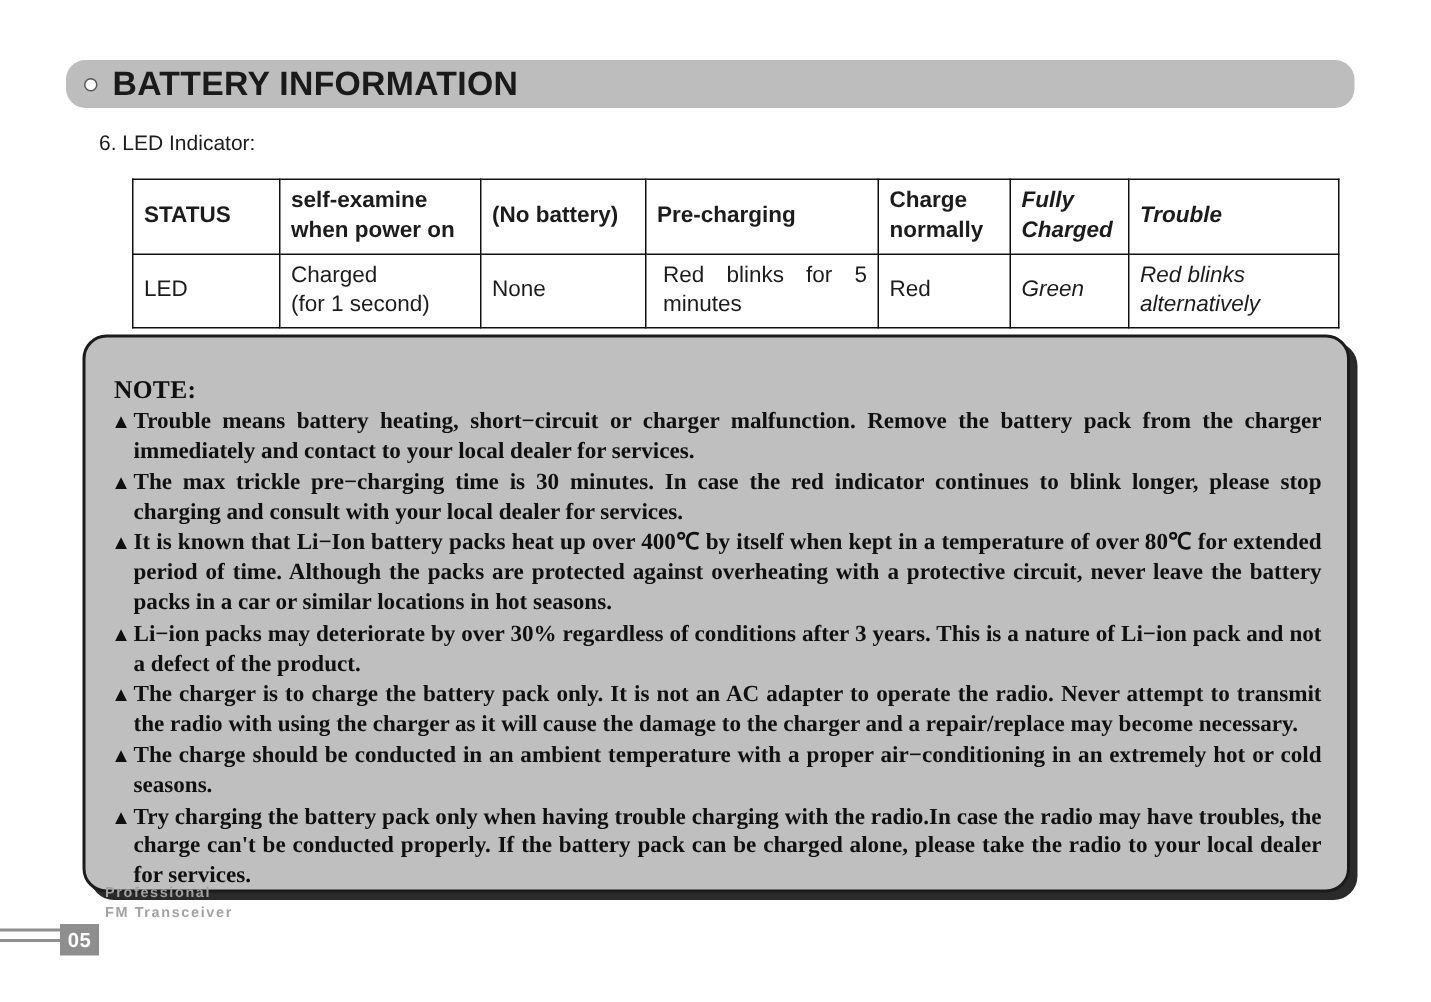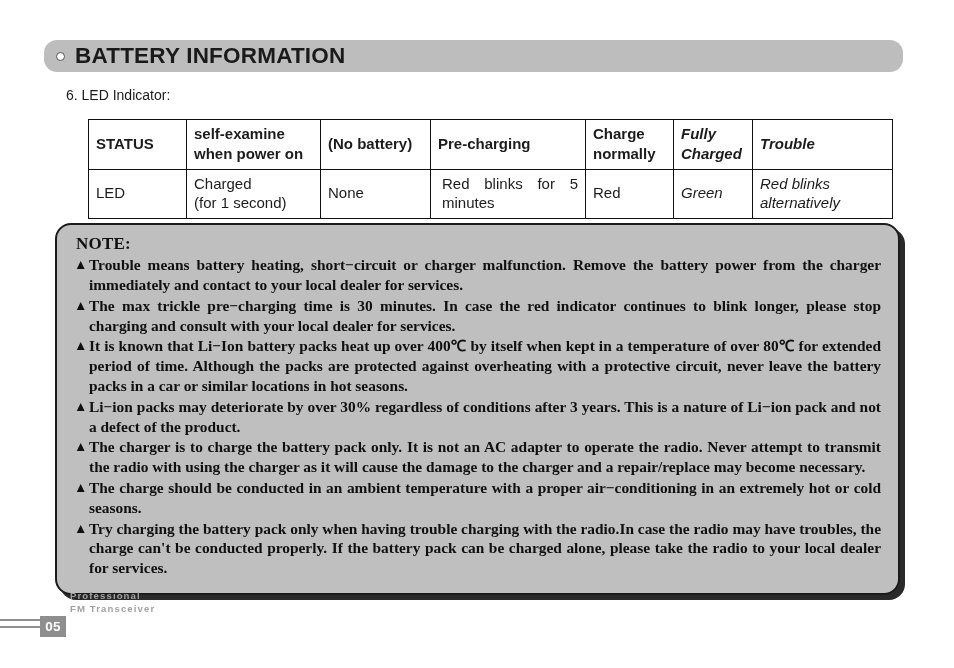--- a/index.html
+++ b/index.html
@@ -106,21 +106,21 @@
   }
   .note-box {
     position: absolute;
     left: 55px;
     top: 223px;
     width: 845px;
     height: 372px;
     background: #bfbfbf;
     border: 2.2px solid #1b1b1b;
     border-radius: 16px;
-    padding: 6px 12px 8px 12px;
+    padding: 22px 12px 8px 12px;
     font-family: "Liberation Serif", serif;
   }
   .note-heading {
     font-size: 17px;
     font-weight: bold;
     color: #101010;
     line-height: 1.25;
     margin: 2px 0 1px 7px;
     letter-spacing: 0.2px;
   }
@@ -243,21 +243,21 @@
   </tr>
 </tbody>
   </table>
 
 <div class="note-shadow"></div>
 <div class="note-box">
   <div class="note-heading">NOTE:</div>
   <ul class="note-list">
     <li class="note-item">
       <span class="note-tri">▲</span>
-      <span class="note-text">Trouble means battery heating, short−circuit or charger malfunction. Remove the battery power from the charger immediately and contact to your local dealer for services.</span>
+      <span class="note-text">Trouble means battery heating, short−circuit or charger malfunction. Remove the battery pack from the charger immediately and contact to your local dealer for services.</span>
     </li>
     <li class="note-item">
       <span class="note-tri">▲</span>
       <span class="note-text">The max trickle pre−charging time is 30 minutes. In case the red indicator continues to blink longer, please stop charging and consult with your local dealer for services.</span>
     </li>
     <li class="note-item">
       <span class="note-tri">▲</span>
       <span class="note-text">It is known that Li−Ion battery packs heat up over 400℃ by itself when kept in a temperature of over 80℃ for extended period of time. Although the packs are protected against overheating with a protective circuit, never leave the battery packs in a car or similar locations in hot seasons.</span>
     </li>
     <li class="note-item">

